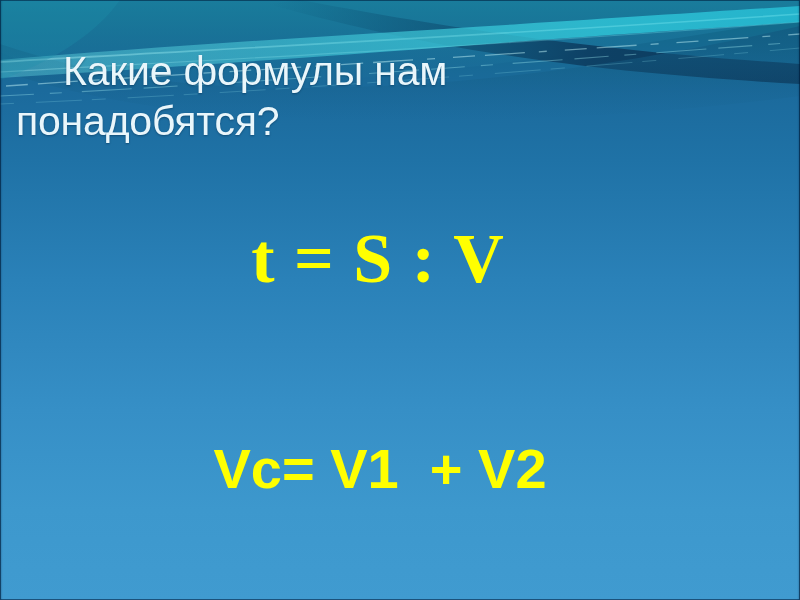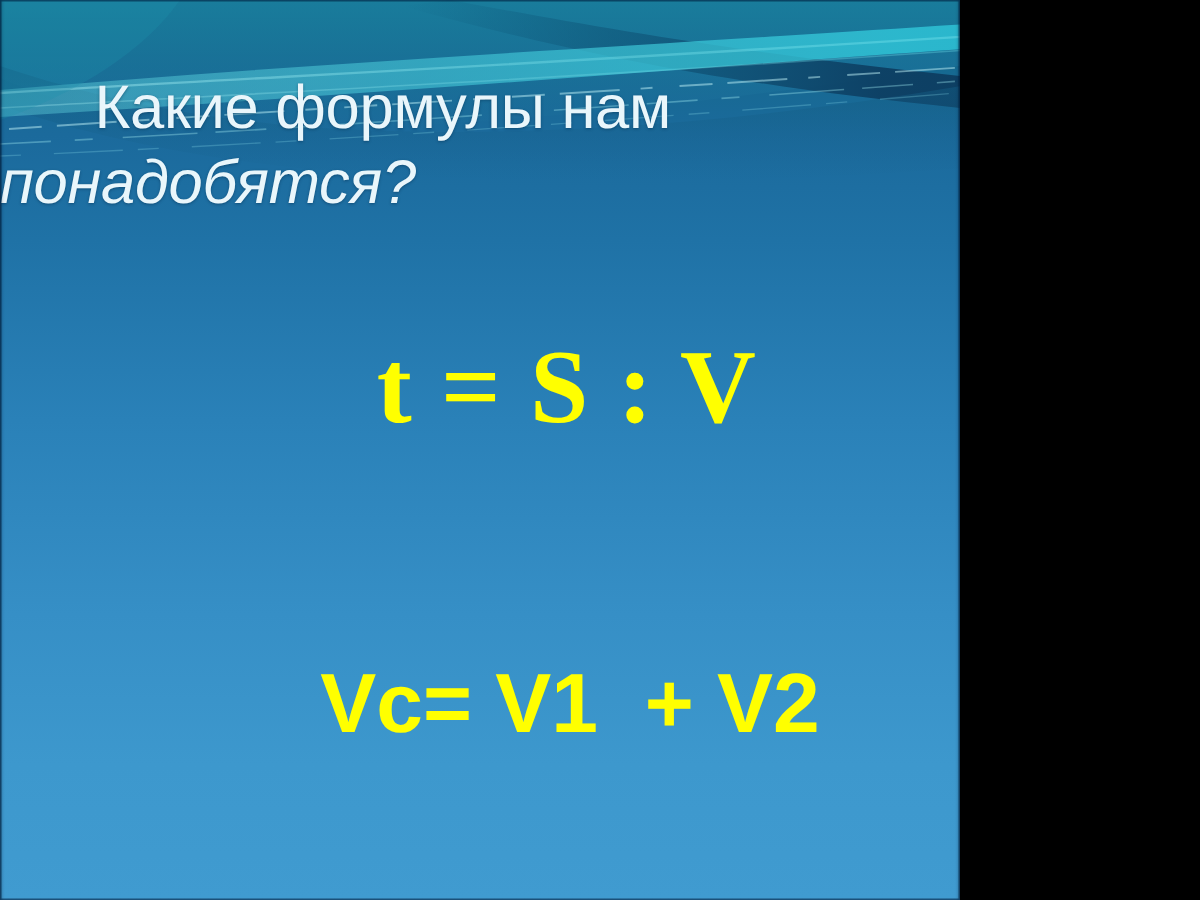--- a/index.html
+++ b/index.html
@@ -2,21 +2,21 @@
 <html><head>
 <meta charset="utf-8">
 <style>
   html, body {
     margin: 0;
     padding: 0;
     background: #000;
   }
   #slide {
     position: relative;
-    width: 640px;
+    width: 800px;
     height: 600px;
     overflow: hidden;
     font-family: "Liberation Sans", sans-serif;
     
     background:
       linear-gradient(to bottom,
         #0f6f86 0px,
         #15698f 40px,
         #1b6a9c 90px,
         #1f72a6 160px,
@@ -54,21 +54,21 @@
     width: 800px;
     z-index: 10;
     color: #e9f6fb;
     font-size: 41px;
     line-height: 50px;
     font-weight: 400;
     letter-spacing: -0.2px;
     text-shadow: 0 1px 2px rgba(0, 40, 70, 0.45);
   }
   .title-line-1 { padding-left: 63px; }
-  .title-line-2 { padding-left: 0; font-style: italic; }
+  .title-line-2 { padding-left: 16px; }
 
   .formula {
     position: absolute;
     z-index: 10;
     color: #ffff00;
     white-space: pre;
   }
   .formula-1 {
     left: 0;
     top: 219px;

